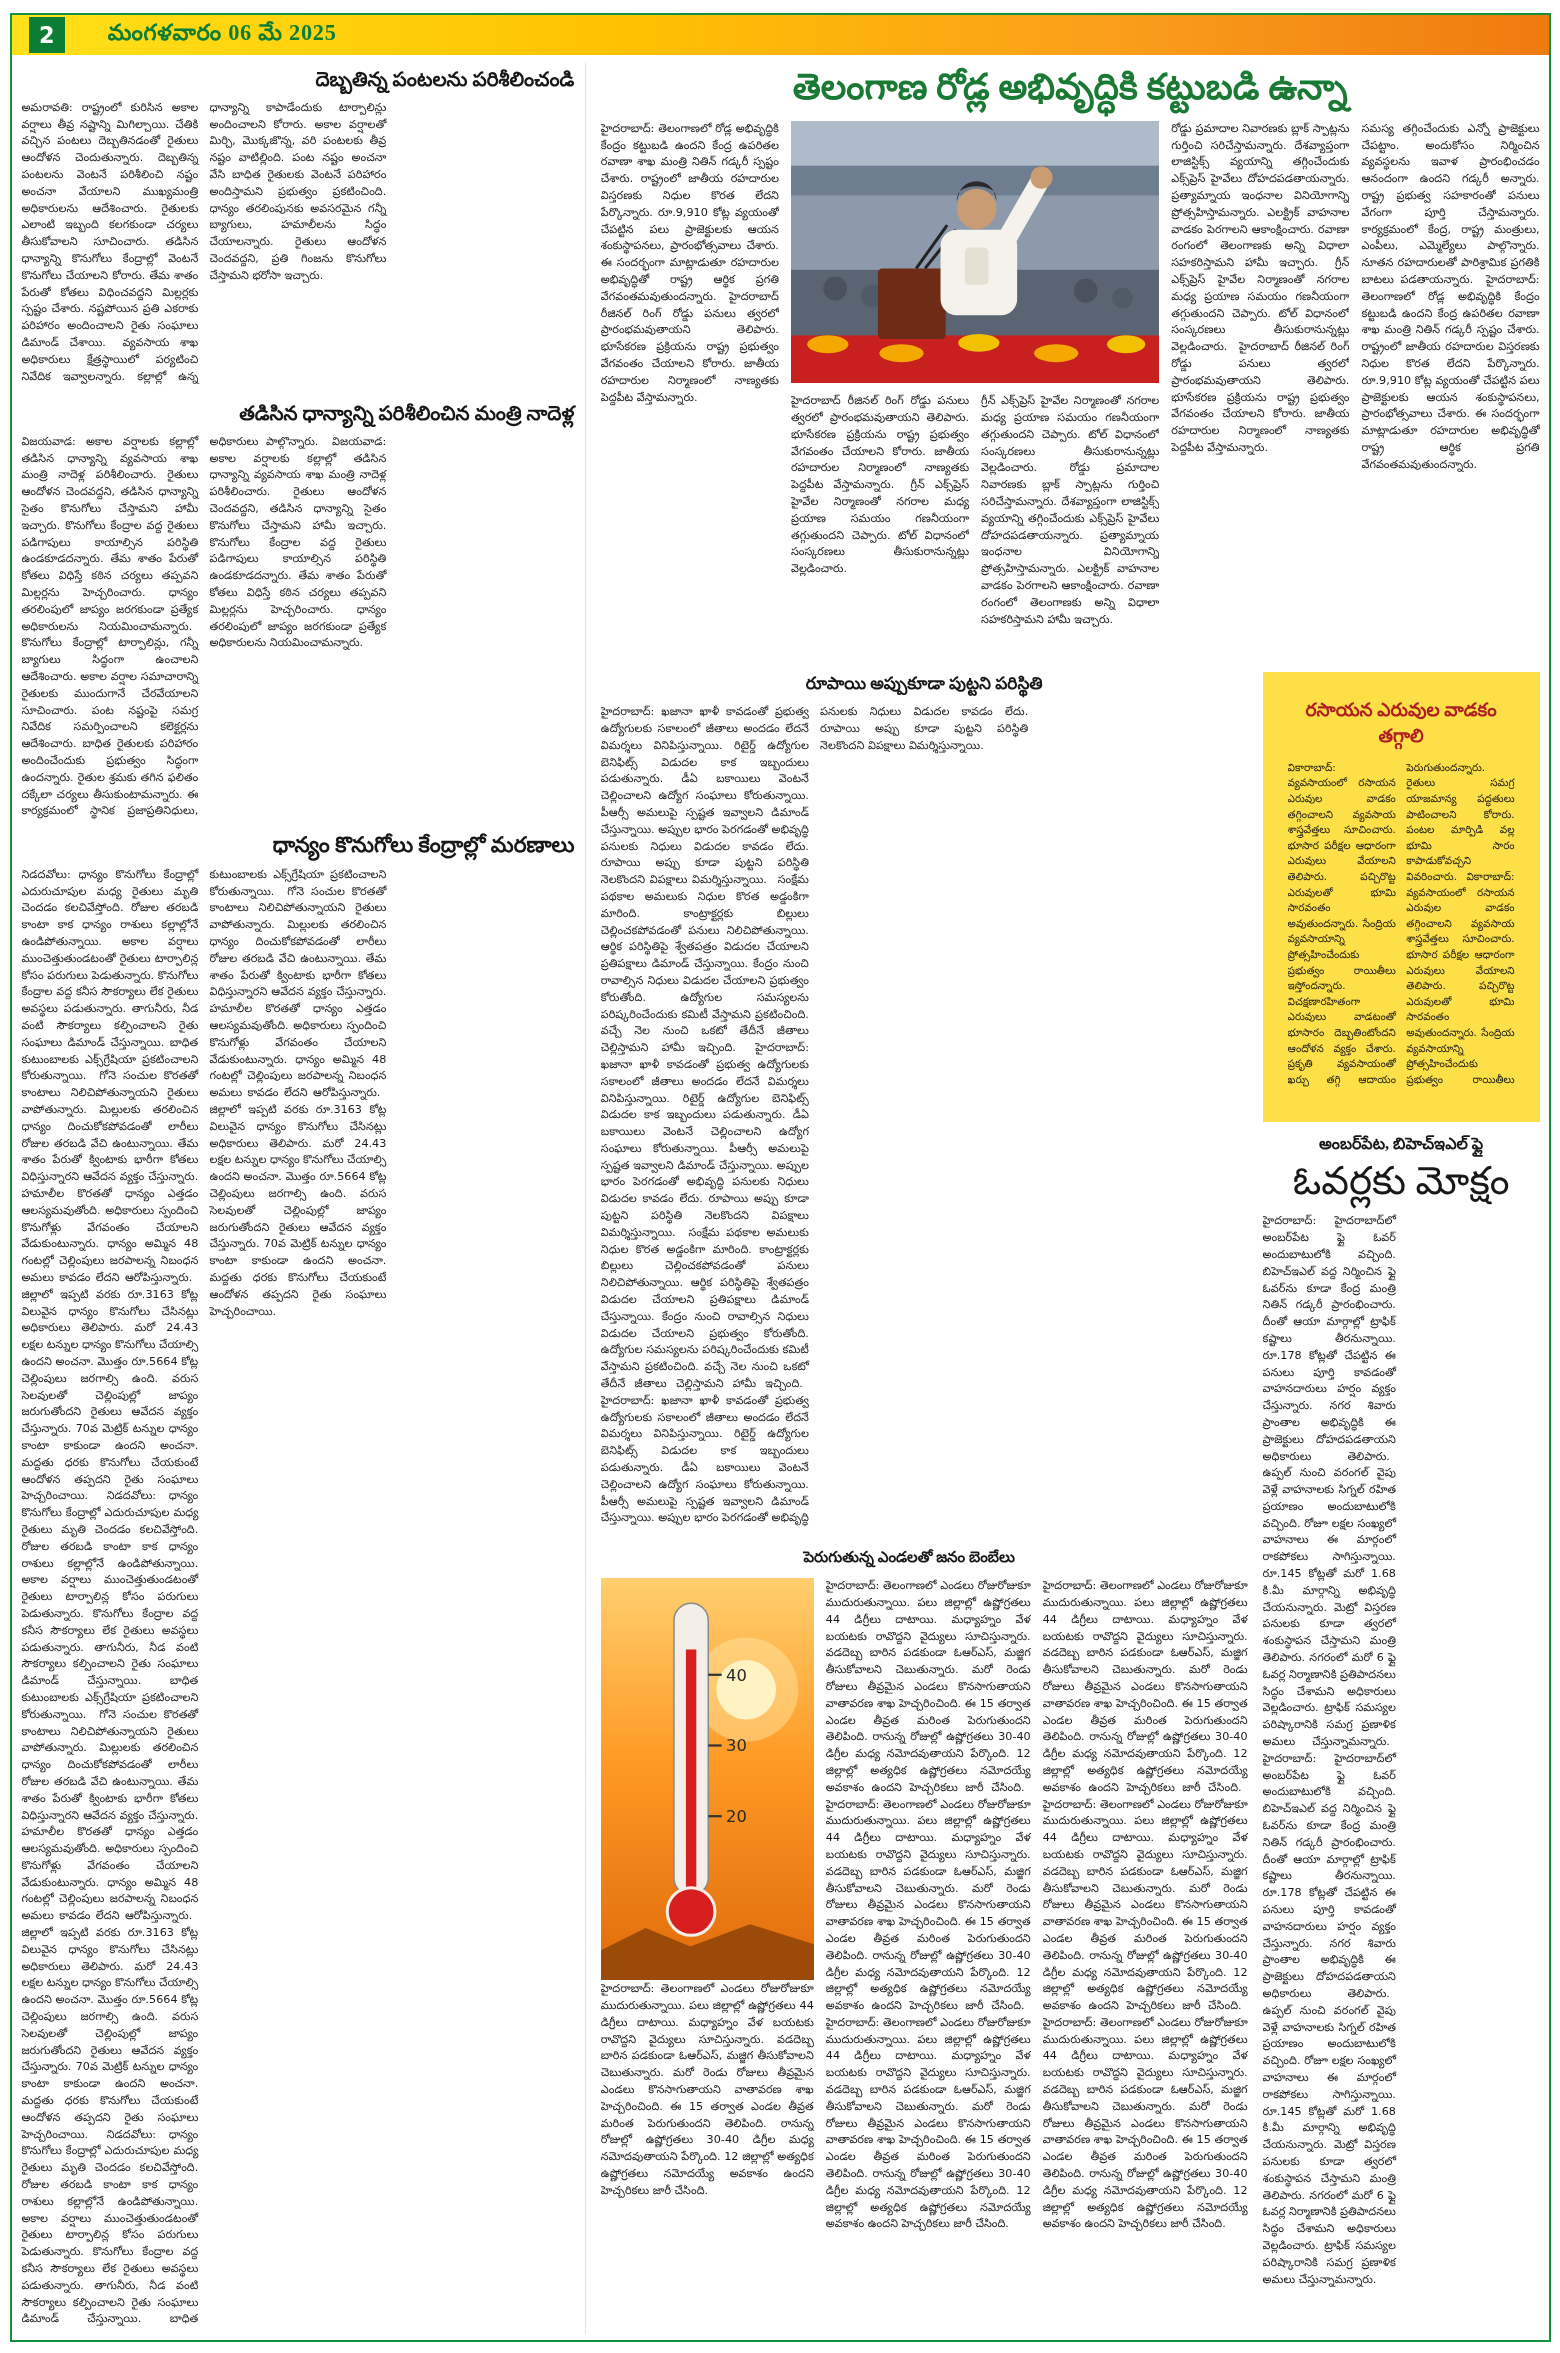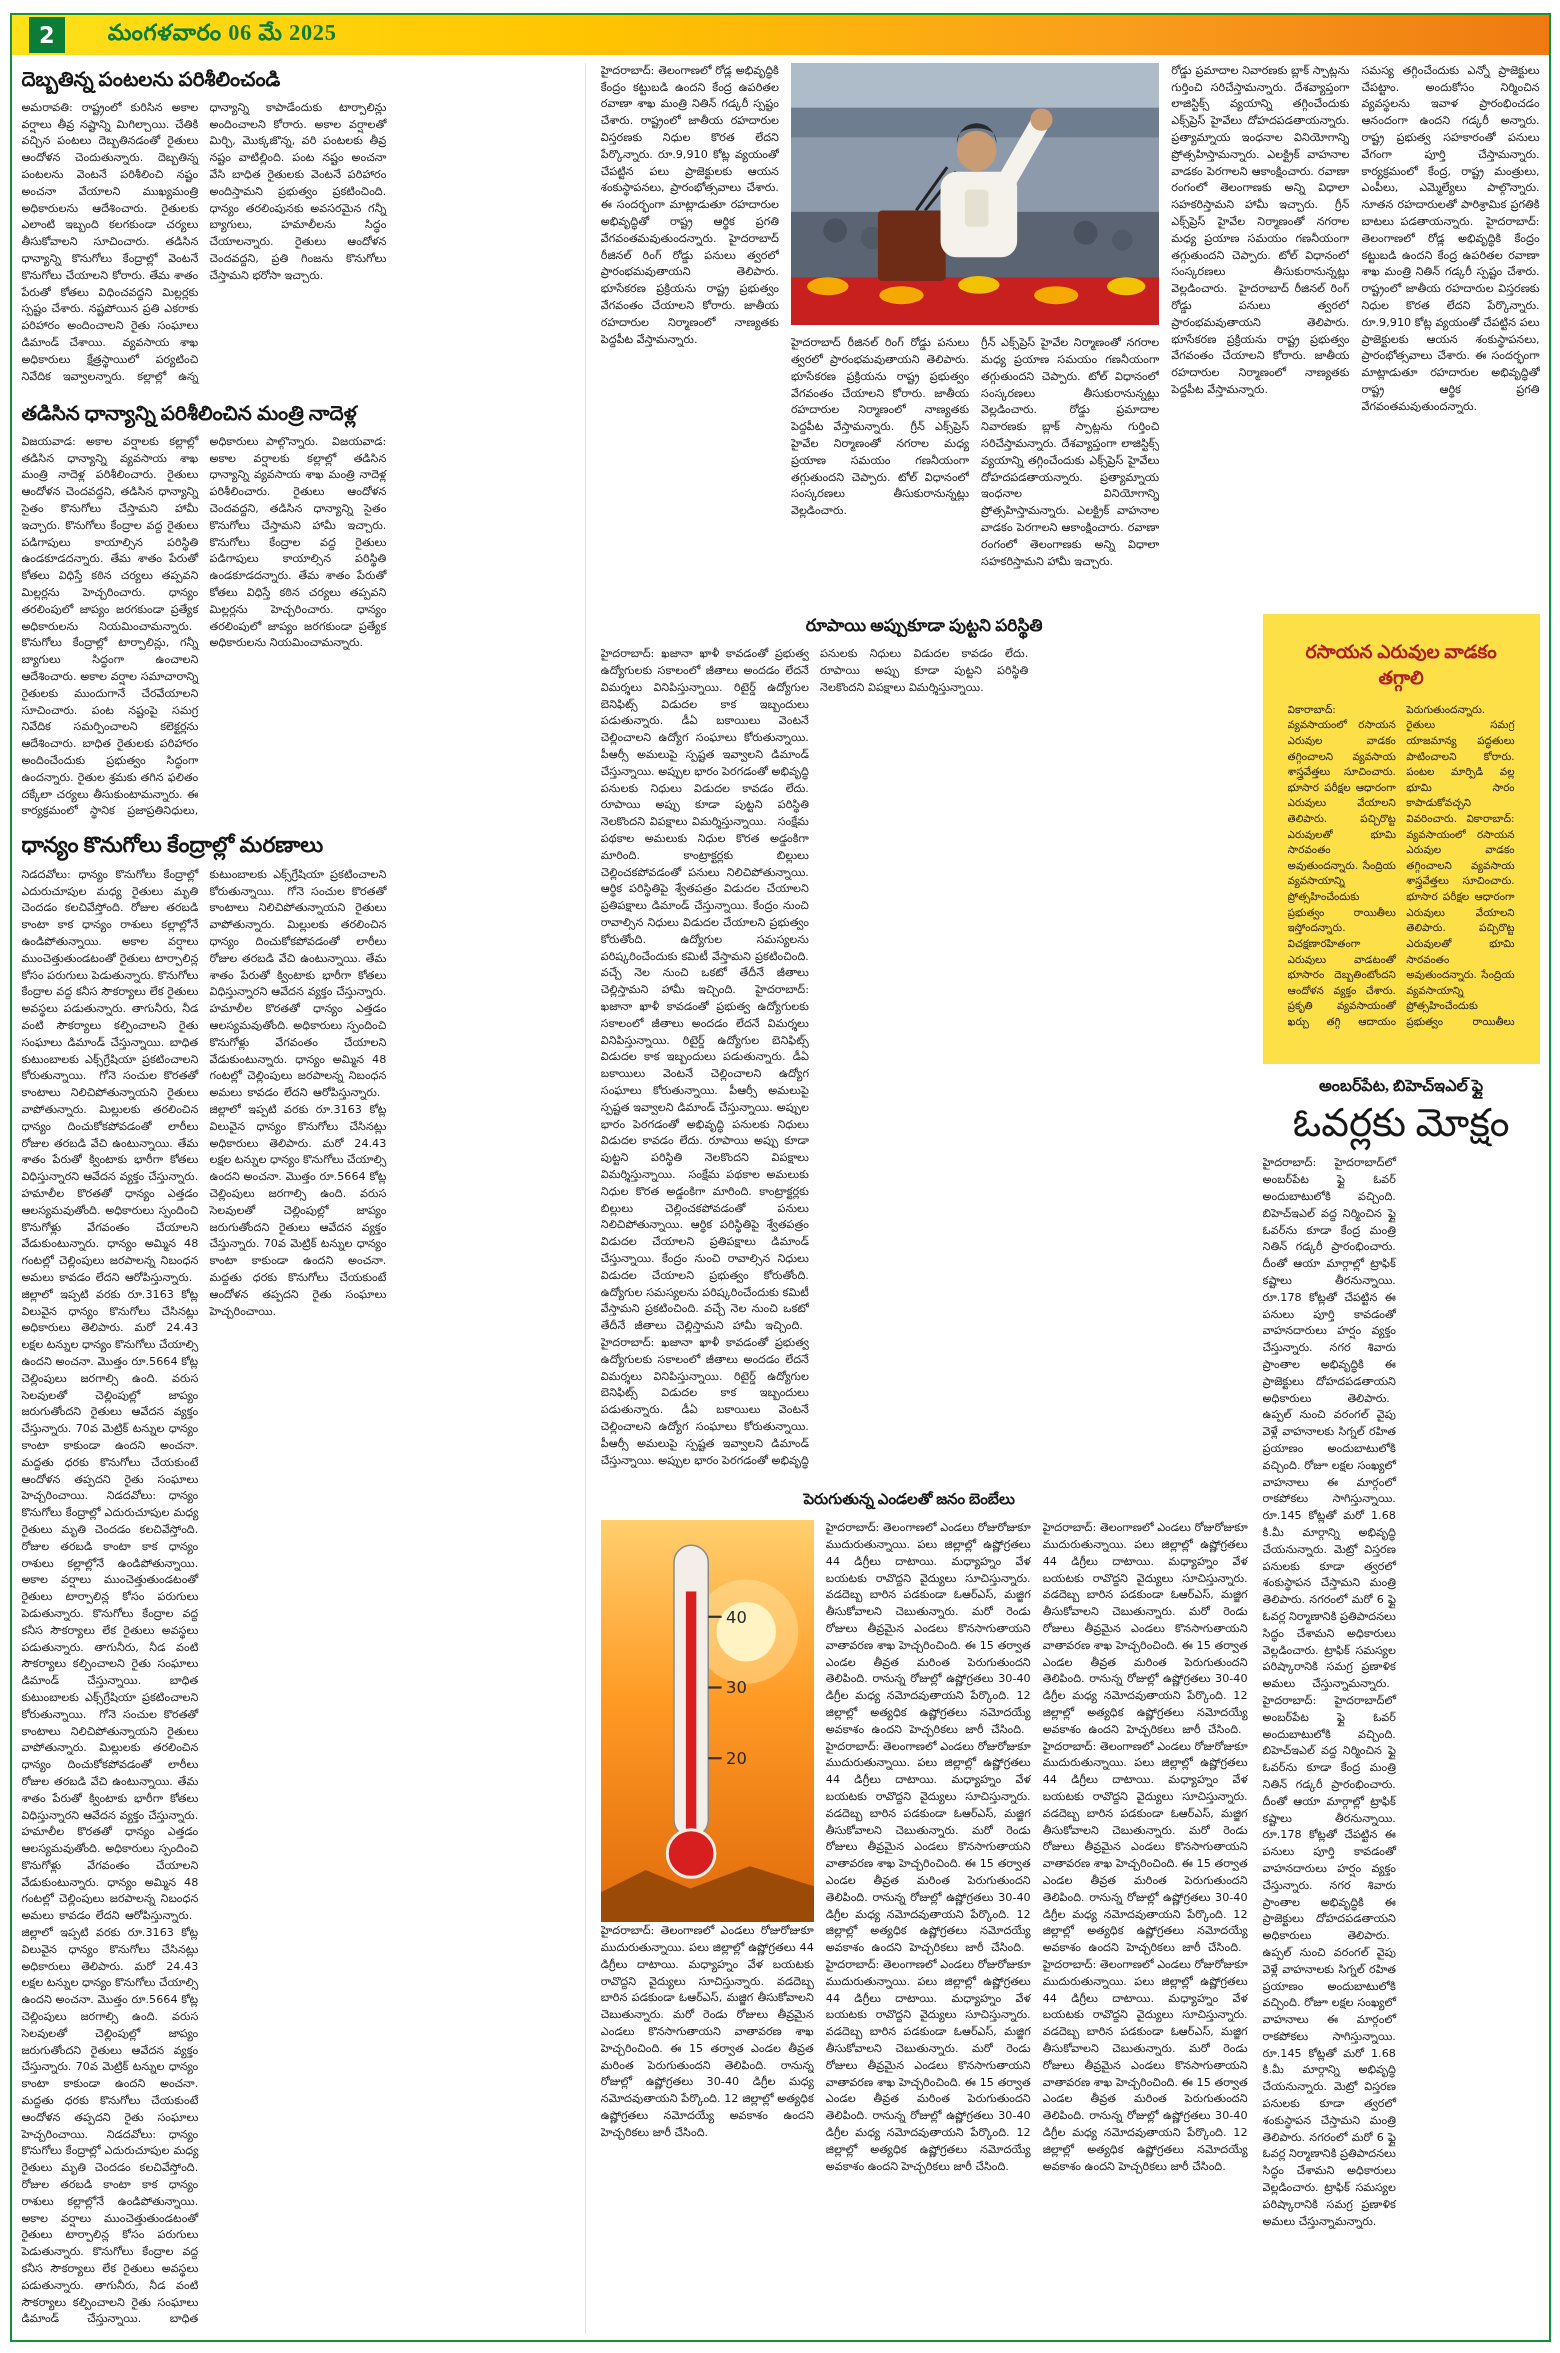--- a/index.html
+++ b/index.html
@@ -12,21 +12,21 @@
           display:flex;align-items:center;}
   .pagenum{width:36px;height:36px;background:#0b7d35;color:#fff;font-weight:bold;font-size:22.4px;
            display:flex;align-items:center;justify-content:center;margin-left:16.4px;}
   .date{color:#0b7d35;font-weight:bold;font-size:22.4px;margin-left:43px;letter-spacing:0.7px;
         font-family:"Liberation Serif",serif;}
   
   .content{flex:1;display:flex;padding:7.5px 9px 6px;gap:15px;min-height:0;}
   .leftcol{flex:0 0 553px;display:flex;flex-direction:column;min-height:0;border-right:0.7px solid #e3e3e3;padding-right:10.4px;}
   .rightarea{flex:1;display:flex;flex-direction:column;min-width:0;}
   h1,h2,h3{margin:0;font-family:"Liberation Serif",serif;text-align:center;}
-  .h-small{font-size:20px;font-weight:bold;text-align:left;margin:4.5px 0 7.5px;line-height:1.25;}
+  .h-small{font-size:20px;font-weight:bold;text-align:right;margin:4.5px 0 7.5px;line-height:1.25;}
   .body-cols{column-gap:11.2px;text-align:justify;overflow:hidden;column-fill:auto;
              font-size:11.2px;line-height:1.5;color:#1c1c1c;}
   .c3{column-count:3;}
   .crops-body{height:297px;} .minister-body{height:394px;} .deaths-body{flex:1;min-height:0;}
   .t{padding-right:6px;}
   
   .main-head{font-size:36px;font-weight:bold;color:#1a7a33;text-align:center;margin:4.5px 0 12px;line-height:1.15;}
   .roads-grid{flex:0 0 541px;display:grid;grid-template-columns:repeat(5,1fr);
               grid-template-rows:262px 1fr;gap:10.4px 12px;min-height:0;}
   .cell{overflow:hidden;text-align:justify;font-size:11.2px;line-height:1.5;}
@@ -90,20 +90,21 @@
           <span class="t">నిడదవోలు: ధాన్యం కొనుగోలు కేంద్రాల్లో ఎదురుచూపుల మధ్య రైతులు మృతి చెందడం కలచివేస్తోంది. రోజుల తరబడి కాంటా కాక ధాన్యం రాశులు కల్లాల్లోనే ఉండిపోతున్నాయి. అకాల వర్షాలు ముంచెత్తుతుండటంతో రైతులు టార్పాలిన్ల కోసం పరుగులు పెడుతున్నారు. కొనుగోలు కేంద్రాల వద్ద కనీస సౌకర్యాలు లేక రైతులు అవస్థలు పడుతున్నారు. తాగునీరు, నీడ వంటి సౌకర్యాలు కల్పించాలని రైతు సంఘాలు డిమాండ్ చేస్తున్నాయి. బాధిత కుటుంబాలకు ఎక్స్‌గ్రేషియా ప్రకటించాలని కోరుతున్నాయి.</span>
           <span class="t">గోనె సంచుల కొరతతో కాంటాలు నిలిచిపోతున్నాయని రైతులు వాపోతున్నారు. మిల్లులకు తరలించిన ధాన్యం దించుకోకపోవడంతో లారీలు రోజుల తరబడి వేచి ఉంటున్నాయి. తేమ శాతం పేరుతో క్వింటాకు భారీగా కోతలు విధిస్తున్నారని ఆవేదన వ్యక్తం చేస్తున్నారు. హమాలీల కొరతతో ధాన్యం ఎత్తడం ఆలస్యమవుతోంది. అధికారులు స్పందించి కొనుగోళ్లు వేగవంతం చేయాలని వేడుకుంటున్నారు. ధాన్యం అమ్మిన 48 గంటల్లో చెల్లింపులు జరపాలన్న నిబంధన అమలు కావడం లేదని ఆరోపిస్తున్నారు.</span>
           <span class="t">జిల్లాలో ఇప్పటి వరకు రూ.3163 కోట్ల విలువైన ధాన్యం కొనుగోలు చేసినట్లు అధికారులు తెలిపారు. మరో 24.43 లక్షల టన్నుల ధాన్యం కొనుగోలు చేయాల్సి ఉందని అంచనా. మొత్తం రూ.5664 కోట్ల చెల్లింపులు జరగాల్సి ఉంది. వరుస సెలవులతో చెల్లింపుల్లో జాప్యం జరుగుతోందని రైతులు ఆవేదన వ్యక్తం చేస్తున్నారు. 70వ మెట్రిక్ టన్నుల ధాన్యం కాంటా కాకుండా ఉందని అంచనా. మద్దతు ధరకు కొనుగోలు చేయకుంటే ఆందోళన తప్పదని రైతు సంఘాలు హెచ్చరించాయి.</span>
           <span class="t">నిడదవోలు: ధాన్యం కొనుగోలు కేంద్రాల్లో ఎదురుచూపుల మధ్య రైతులు మృతి చెందడం కలచివేస్తోంది. రోజుల తరబడి కాంటా కాక ధాన్యం రాశులు కల్లాల్లోనే ఉండిపోతున్నాయి. అకాల వర్షాలు ముంచెత్తుతుండటంతో రైతులు టార్పాలిన్ల కోసం పరుగులు పెడుతున్నారు. కొనుగోలు కేంద్రాల వద్ద కనీస సౌకర్యాలు లేక రైతులు అవస్థలు పడుతున్నారు. తాగునీరు, నీడ వంటి సౌకర్యాలు కల్పించాలని రైతు సంఘాలు డిమాండ్ చేస్తున్నాయి. బాధిత కుటుంబాలకు ఎక్స్‌గ్రేషియా ప్రకటించాలని కోరుతున్నాయి.</span>
           <span class="t">గోనె సంచుల కొరతతో కాంటాలు నిలిచిపోతున్నాయని రైతులు వాపోతున్నారు. మిల్లులకు తరలించిన ధాన్యం దించుకోకపోవడంతో లారీలు రోజుల తరబడి వేచి ఉంటున్నాయి. తేమ శాతం పేరుతో క్వింటాకు భారీగా కోతలు విధిస్తున్నారని ఆవేదన వ్యక్తం చేస్తున్నారు. హమాలీల కొరతతో ధాన్యం ఎత్తడం ఆలస్యమవుతోంది. అధికారులు స్పందించి కొనుగోళ్లు వేగవంతం చేయాలని వేడుకుంటున్నారు. ధాన్యం అమ్మిన 48 గంటల్లో చెల్లింపులు జరపాలన్న నిబంధన అమలు కావడం లేదని ఆరోపిస్తున్నారు.</span>
           <span class="t">జిల్లాలో ఇప్పటి వరకు రూ.3163 కోట్ల విలువైన ధాన్యం కొనుగోలు చేసినట్లు అధికారులు తెలిపారు. మరో 24.43 లక్షల టన్నుల ధాన్యం కొనుగోలు చేయాల్సి ఉందని అంచనా. మొత్తం రూ.5664 కోట్ల చెల్లింపులు జరగాల్సి ఉంది. వరుస సెలవులతో చెల్లింపుల్లో జాప్యం జరుగుతోందని రైతులు ఆవేదన వ్యక్తం చేస్తున్నారు. 70వ మెట్రిక్ టన్నుల ధాన్యం కాంటా కాకుండా ఉందని అంచనా. మద్దతు ధరకు కొనుగోలు చేయకుంటే ఆందోళన తప్పదని రైతు సంఘాలు హెచ్చరించాయి.</span>
         </div>
       </div>
 
       <div class="rightarea">
+        <h1 class="main-head">తెలంగాణ రోడ్ల అభివృద్ధికి కట్టుబడి ఉన్నా</h1>
 
         <div class="roads-grid">
           <div class="cell rc1">
             <span class="t">హైదరాబాద్: తెలంగాణలో రోడ్ల అభివృద్ధికి కేంద్రం కట్టుబడి ఉందని కేంద్ర ఉపరితల రవాణా శాఖ మంత్రి నితిన్ గడ్కరీ స్పష్టం చేశారు. రాష్ట్రంలో జాతీయ రహదారుల విస్తరణకు నిధుల కొరత లేదని పేర్కొన్నారు. రూ.9,910 కోట్ల వ్యయంతో చేపట్టిన పలు ప్రాజెక్టులకు ఆయన శంకుస్థాపనలు, ప్రారంభోత్సవాలు చేశారు. ఈ సందర్భంగా మాట్లాడుతూ రహదారుల అభివృద్ధితో రాష్ట్ర ఆర్థిక ప్రగతి వేగవంతమవుతుందన్నారు.</span>
             <span class="t">హైదరాబాద్ రీజినల్ రింగ్ రోడ్డు పనులు త్వరలో ప్రారంభమవుతాయని తెలిపారు. భూసేకరణ ప్రక్రియను రాష్ట్ర ప్రభుత్వం వేగవంతం చేయాలని కోరారు. జాతీయ రహదారుల నిర్మాణంలో నాణ్యతకు పెద్దపీట వేస్తామన్నారు.</span>
           </div>
 
           <div class="photo">
             <svg viewBox="0 0 500 352" preserveAspectRatio="none">
               <rect x="0" y="0" width="500" height="352" fill="#8c9aab"></rect>

